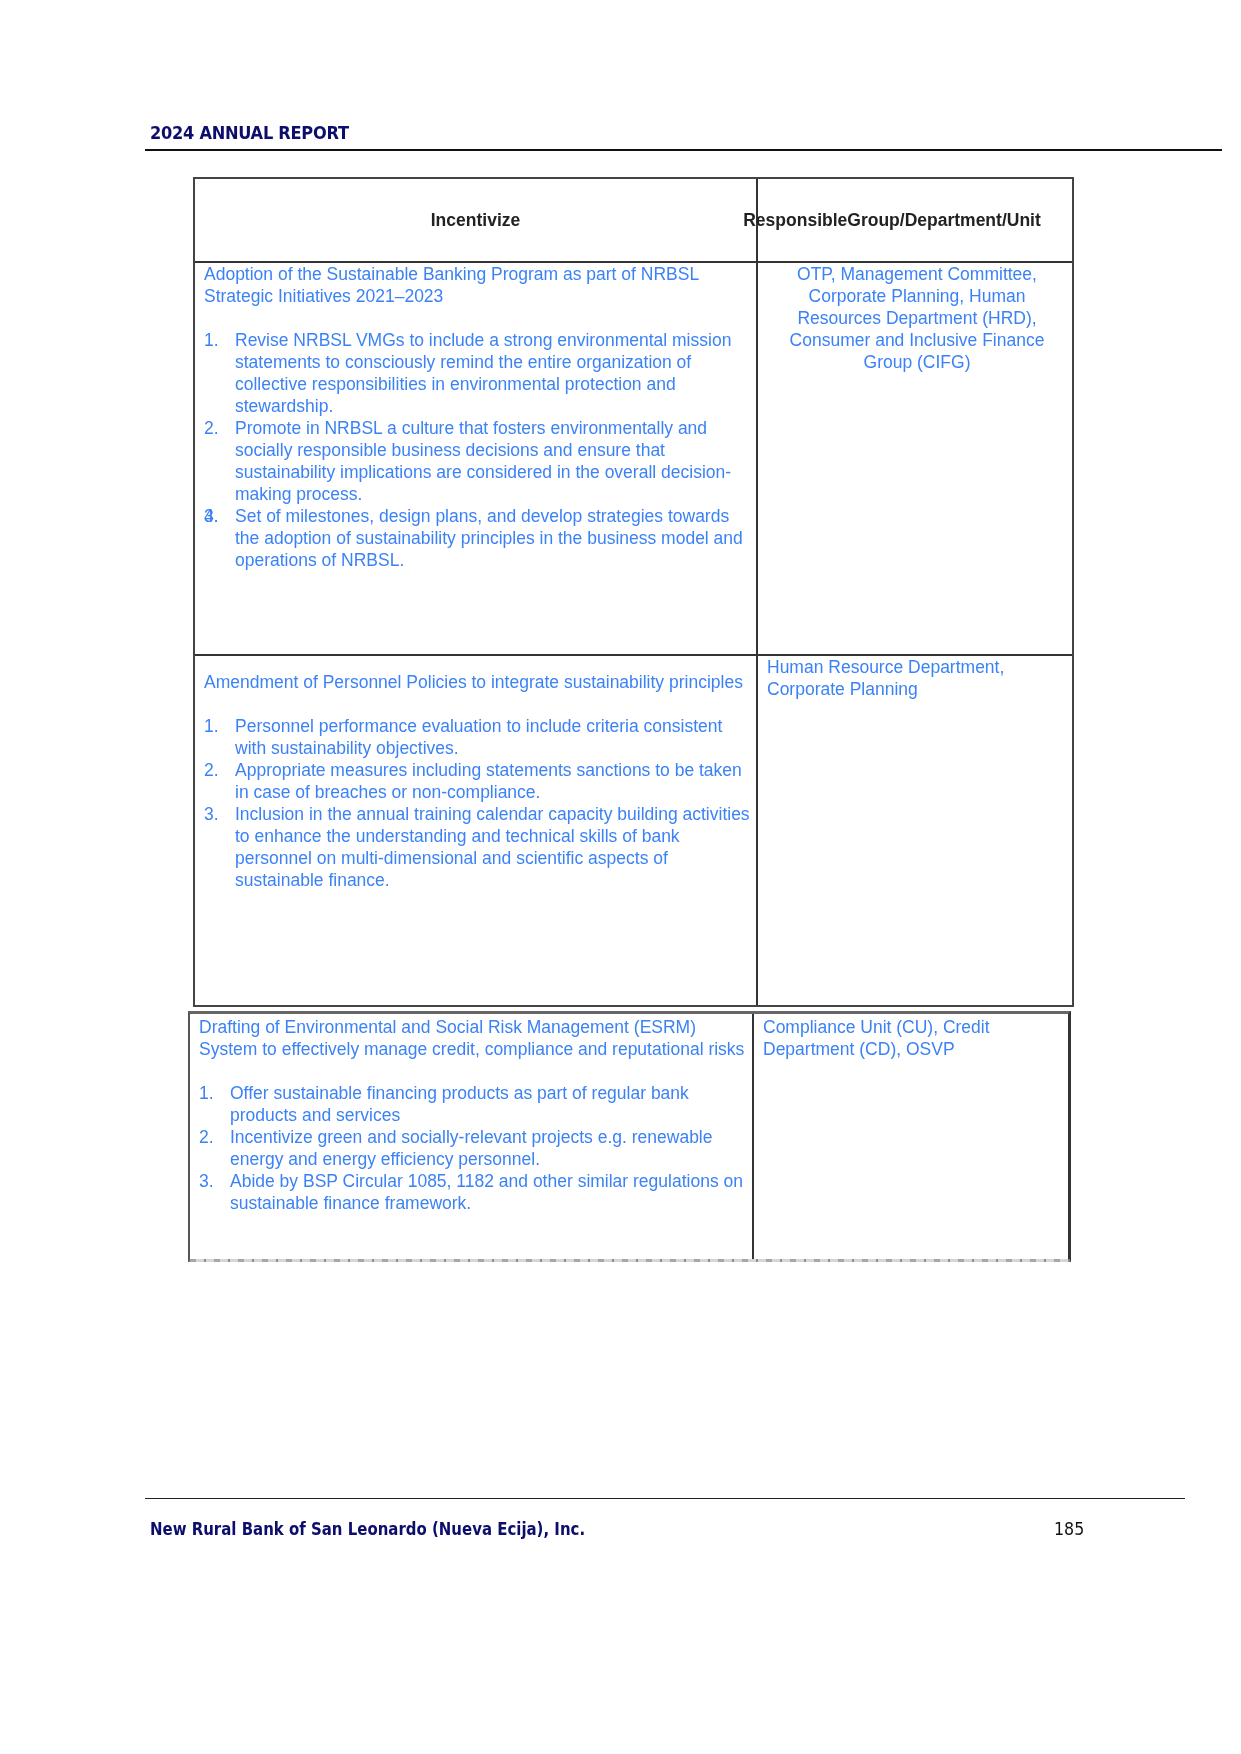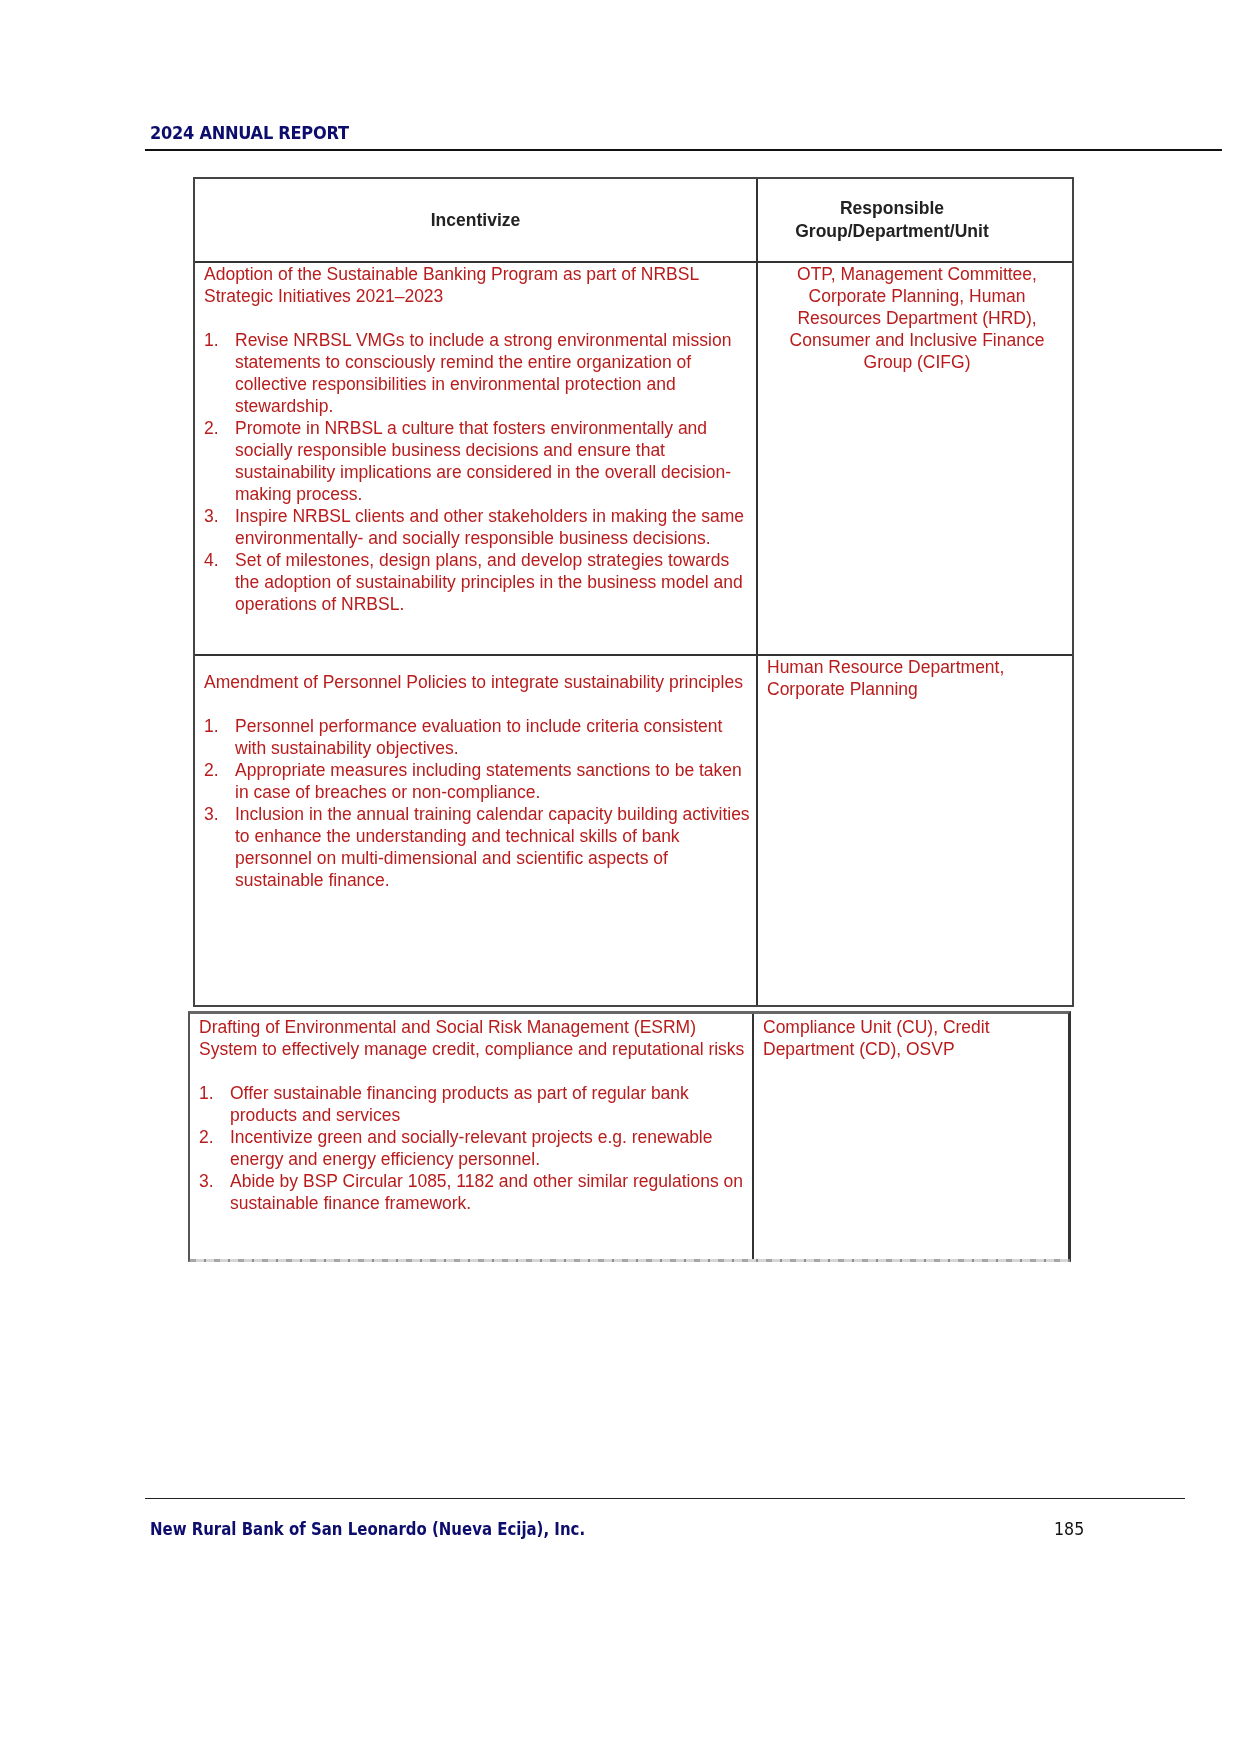--- a/index.html
+++ b/index.html
@@ -98,21 +98,21 @@
       position: absolute;
       left: 0;
       right: 0;
       height: 2px;
       background: #333;
     }
     .cell {
       position: absolute;
       font-size: 17.5px;
       line-height: 22px;
-      color: #b91c1c;
+      color: #3b82f6;
     }
     .th {
       font-weight: bold;
       text-align: center;
       display: flex;
       align-items: center;
       justify-content: center;
       font-size: 17.5px;
       line-height: 23px;
       color: #222;
@@ -151,31 +151,31 @@
 <div class="header-rule"></div>
 
 <div class="tbl tbl-upper">
   <div class="col-div" style="left:561px;"></div>
   <div class="row-div" style="top:82px;"></div>
   <div class="row-div" style="top:475px;"></div>
 
   <div class="cell th" style="left:0; top:0; width:561px; height:82px;">
     <span>Incentivize</span>
   </div>
-  <div class="cell th" style="left:563px; top:0; width:268px; height:82px; flex-direction:column;">
+  <div class="cell th" style="left:563px; top:0; width:268px; height:82px; flex-direction:row;">
     <span>Responsible</span>
     <span>Group/Department/Unit</span>
   </div>
 
   <div class="cell" style="left:9px; top:84px; width:548px;">
     <p class="intro">Adoption of the Sustainable Banking Program as part of NRBSL Strategic Initiatives 2021–2023</p>
     <ol class="items">
       <li><span class="num">1.</span><span>Revise NRBSL VMGs to include a strong environmental mission statements to consciously remind the entire organization of collective  responsibilities in environmental protection and stewardship.</span></li>
       <li><span class="num">2.</span><span>Promote in NRBSL a culture that fosters environmentally and socially responsible business decisions and ensure that sustainability implications are considered in the overall decision-making process.</span></li>
-      <li><span class="num">3.</span><span>Inspire NRBSL clients and other stakeholders in making the same environmentally- and socially responsible business decisions.</span></li>
+      <li><span class="num">3.</span></li>
       <li><span class="num">4.</span><span>Set of milestones, design plans, and develop strategies towards the adoption of sustainability principles in the business model and operations of NRBSL.</span></li>
     </ol>
   </div>
   <div class="cell" style="left:572px; top:84px; width:300px;text-align:center;">OTP, Management Committee, Corporate Planning, Human Resources Department (HRD), Consumer and Inclusive Finance Group (CIFG)</div>
 
   <div class="cell" style="left:9px; top:477px; width:548px;margin-top:15px;">
     <p class="intro">Amendment of Personnel Policies to integrate sustainability principles</p>
     <ol class="items">
       <li><span class="num">1.</span><span>Personnel performance evaluation to include criteria consistent with sustainability objectives.</span></li>
       <li><span class="num">2.</span><span>Appropriate measures including statements sanctions to be taken in case of breaches or non-compliance.</span></li>

